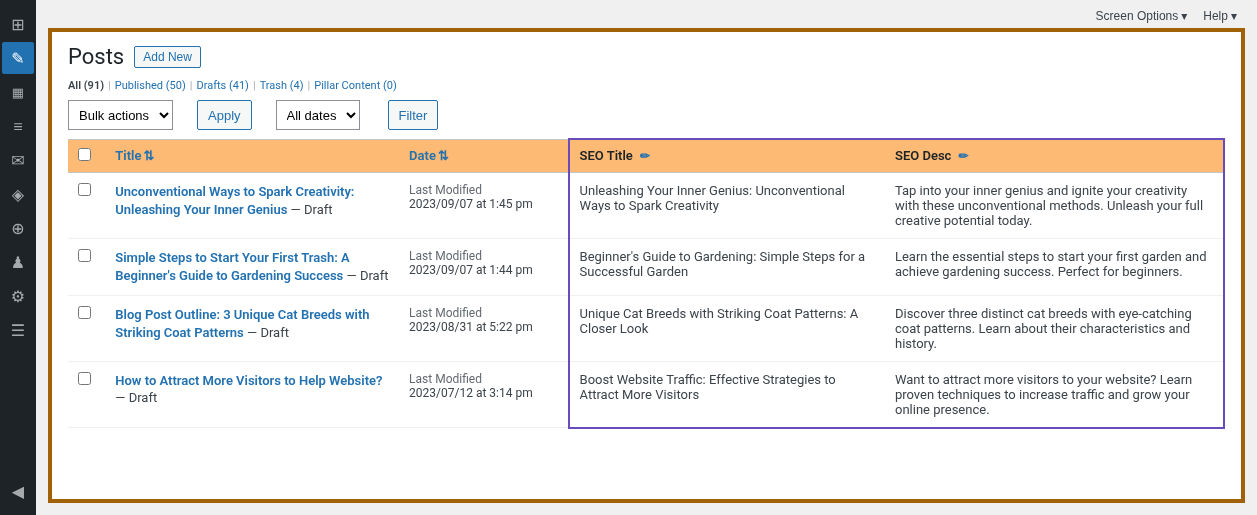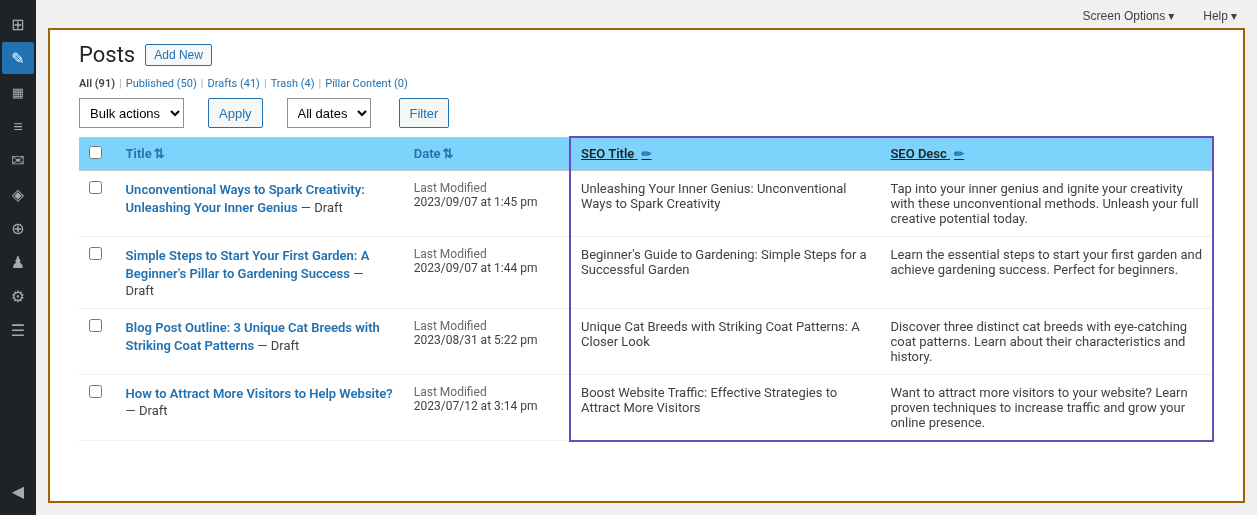--- a/index.html
+++ b/index.html
@@ -41,42 +41,42 @@
       overflow: hidden;
     }
 
     
     .topbar {
       background: #f0f0f1;
       display: flex;
       align-items: center;
       justify-content: flex-end;
       padding: 4px 12px 0 12px;
-      gap: 13px;
+      gap: 0;
       height: 28px;
     }
     .topbar-btn {
       background: #f0f0f1;
       border: none;
       color: #3c434a;
       font-size: 12px;
       cursor: pointer;
       padding: 2px 8px;
       display: flex;
       align-items: center;
       gap: 3px;
     }
 
     
     .content {
       flex: 1;
       background: #fff;
       margin: 0 12px 12px 12px;
-      padding: 12px 29px;
-      border: 2px solid #a16207;
+      padding: 12px 16px;
+      border: 4px solid #a16207;
       overflow: auto;
     }
 
     
     .page-header {
       display: flex;
       align-items: center;
       gap: 10px;
       margin-bottom: 10px;
     }
@@ -205,25 +205,24 @@
     .posts-table {
       width: 100%;
       border-collapse: collapse;
       font-size: 13px;
     }
     .posts-table th {
       text-align: left;
       padding: 8px 10px;
       border-top: 1px solid #c3c4c7;
       border-bottom: 1px solid #c3c4c7;
-      background: #7dd3fc;
+      background: #fdba74;
       color: #1d2327;
       font-weight: 600;
       white-space: nowrap;
-      text-decoration: underline;
     }
     .posts-table td {
       padding: 10px 10px;
       border-bottom: 1px solid #f0f0f1;
       vertical-align: top;
     }
     .col-cb { width: 28px; }
     .col-title { width: 260px; }
     .col-date { width: 150px; }
     .col-seo-title { width: 280px; }
@@ -352,21 +351,21 @@
             <td class="col-title"><a href="#" class="post-title-link">Unconventional Ways to Spark Creativity: Unleashing Your Inner Genius</a><span class="post-draft"> — Draft</span></td>
             <td class="col-date">
               <div class="date-label">Last Modified</div>
               <div class="date-val">2023/09/07 at 1:45 pm</div>
             </td>
             <td class="col-seo-title" style="border-left: 2px solid rgb(106, 75, 188);">Unleashing Your Inner Genius: Unconventional Ways to Spark Creativity</td>
             <td class="col-seo-desc" style="border-right: 2px solid rgb(106, 75, 188);">Tap into your inner genius and ignite your creativity with these unconventional methods. Unleash your full creative potential today.</td>
           </tr>
           <tr>
             <td class="col-cb"><input type="checkbox" style=""></td>
-            <td class="col-title"><a href="#" class="post-title-link">Simple Steps to Start Your First Garden: A Beginner's Pillar to Gardening Success</a><span class="post-draft"> — Draft</span></td>
+            <td class="col-title"><a href="#" class="post-title-link">Simple Steps to Start Your First Trash: A Beginner's Guide to Gardening Success</a><span class="post-draft"> — Draft</span></td>
             <td class="col-date">
               <div class="date-label">Last Modified</div>
               <div class="date-val">2023/09/07 at 1:44 pm</div>
             </td>
             <td class="col-seo-title" style="border-left: 2px solid rgb(106, 75, 188);">Beginner's Guide to Gardening: Simple Steps for a Successful Garden</td>
             <td class="col-seo-desc" style="border-right: 2px solid rgb(106, 75, 188);">Learn the essential steps to start your first garden and achieve gardening success. Perfect for beginners.</td>
           </tr>
           <tr>
             <td class="col-cb"><input type="checkbox" style=""></td>
             <td class="col-title"><a href="#" class="post-title-link">Blog Post Outline: 3 Unique Cat Breeds with Striking Coat Patterns</a><span class="post-draft"> — Draft</span></td>

